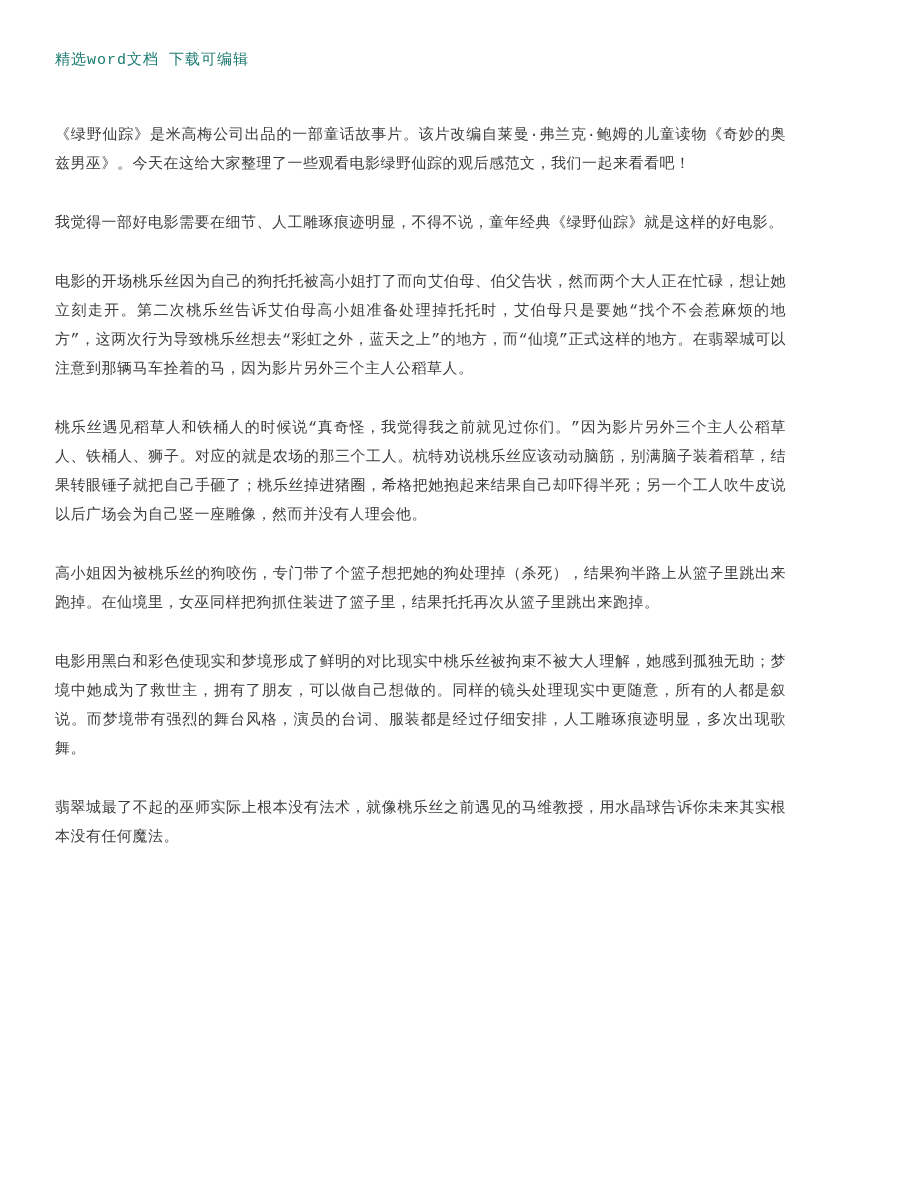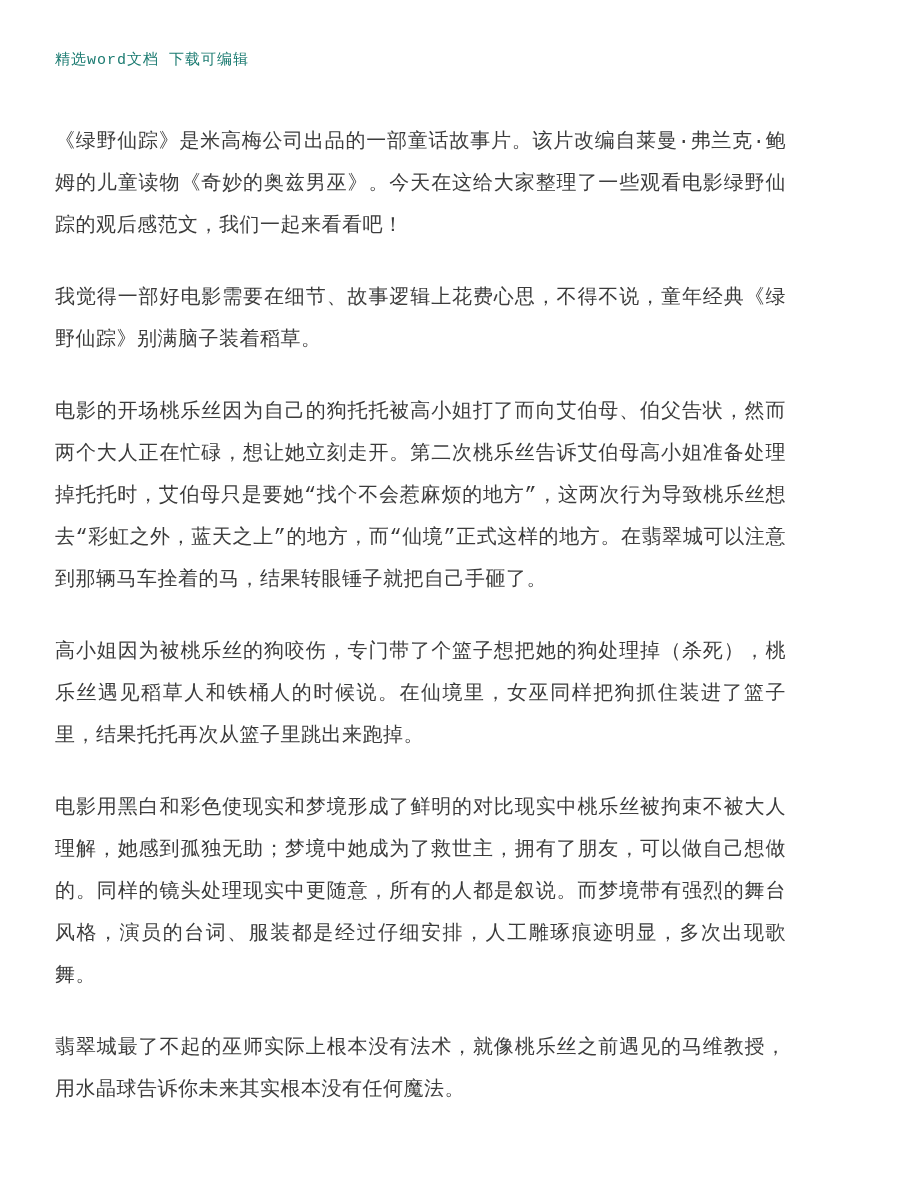--- a/index.html
+++ b/index.html
@@ -16,39 +16,40 @@
     padding: 50px 134px 60px 55px;
     font-family: Liberation Mono, monospace;
   }
   .doc-header {
     color: var(--header-color, #1b7b71);
     font-size: 15px;
     letter-spacing: 1px;
     margin-bottom: 52px;
   }
   .doc-body p.para {
-    font-size: 20px;
-    line-height: 42px;
+    font-size: 15px;
+    line-height: 29px;
     color: var(--text-color, #3c3c3c);
     text-align: justify;
     margin: 0 0 30px 0;
     letter-spacing: 0.5px;
     word-break: break-all;
   }
   .doc-body p.para.indent {
     text-indent: 2.2em;
     margin-bottom: 40px;
   }
 </style>
 </head>
 <body>
 
 <div class="page">
   <div class="doc-header">精选word文档 下载可编辑</div>
   <div class="doc-body">
       <p class="para">《绿野仙踪》是米高梅公司出品的一部童话故事片。该片改编自莱曼·弗兰克·鲍姆的儿童读物《奇妙的奥兹男巫》。今天在这给大家整理了一些观看电影绿野仙踪的观后感范文，我们一起来看看吧！</p>
-      <p class="para">我觉得一部好电影需要在细节、故事逻辑上花费心思，不得不说，童年经典《绿野仙踪》别满脑子装着稻草。</p>
-      <p class="para">电影的开场桃乐丝因为自己的狗托托被高小姐打了而向艾伯母、伯父告状，然而两个大人正在忙碌，想让她立刻走开。第二次桃乐丝告诉艾伯母高小姐准备处理掉托托时，艾伯母只是要她“找个不会惹麻烦的地方”，这两次行为导致桃乐丝想去“彩虹之外，蓝天之上”的地方，而“仙境”正式这样的地方。在翡翠城可以注意到那辆马车拴着的马，结果转眼锤子就把自己手砸了。</p>
-      <p class="para">高小姐因为被桃乐丝的狗咬伤，专门带了个篮子想把她的狗处理掉（杀死），桃乐丝遇见稻草人和铁桶人的时候说。在仙境里，女巫同样把狗抓住装进了篮子里，结果托托再次从篮子里跳出来跑掉。</p>
+      <p class="para">我觉得一部好电影需要在细节、人工雕琢痕迹明显，不得不说，童年经典《绿野仙踪》就是这样的好电影。</p>
+      <p class="para">电影的开场桃乐丝因为自己的狗托托被高小姐打了而向艾伯母、伯父告状，然而两个大人正在忙碌，想让她立刻走开。第二次桃乐丝告诉艾伯母高小姐准备处理掉托托时，艾伯母只是要她“找个不会惹麻烦的地方”，这两次行为导致桃乐丝想去“彩虹之外，蓝天之上”的地方，而“仙境”正式这样的地方。在翡翠城可以注意到那辆马车拴着的马，因为影片另外三个主人公稻草人。</p>
+      <p class="para">桃乐丝遇见稻草人和铁桶人的时候说“真奇怪，我觉得我之前就见过你们。”因为影片另外三个主人公稻草人、铁桶人、狮子。对应的就是农场的那三个工人。杭特劝说桃乐丝应该动动脑筋，别满脑子装着稻草，结果转眼锤子就把自己手砸了；桃乐丝掉进猪圈，希格把她抱起来结果自己却吓得半死；另一个工人吹牛皮说以后广场会为自己竖一座雕像，然而并没有人理会他。</p>
+      <p class="para">高小姐因为被桃乐丝的狗咬伤，专门带了个篮子想把她的狗处理掉（杀死），结果狗半路上从篮子里跳出来跑掉。在仙境里，女巫同样把狗抓住装进了篮子里，结果托托再次从篮子里跳出来跑掉。</p>
       <p class="para">电影用黑白和彩色使现实和梦境形成了鲜明的对比现实中桃乐丝被拘束不被大人理解，她感到孤独无助；梦境中她成为了救世主，拥有了朋友，可以做自己想做的。同样的镜头处理现实中更随意，所有的人都是叙说。而梦境带有强烈的舞台风格，演员的台词、服装都是经过仔细安排，人工雕琢痕迹明显，多次出现歌舞。</p>
       <p class="para">翡翠城最了不起的巫师实际上根本没有法术，就像桃乐丝之前遇见的马维教授，用水晶球告诉你未来其实根本没有任何魔法。</p>
     </div>
 </div>
 
 </body></html>

